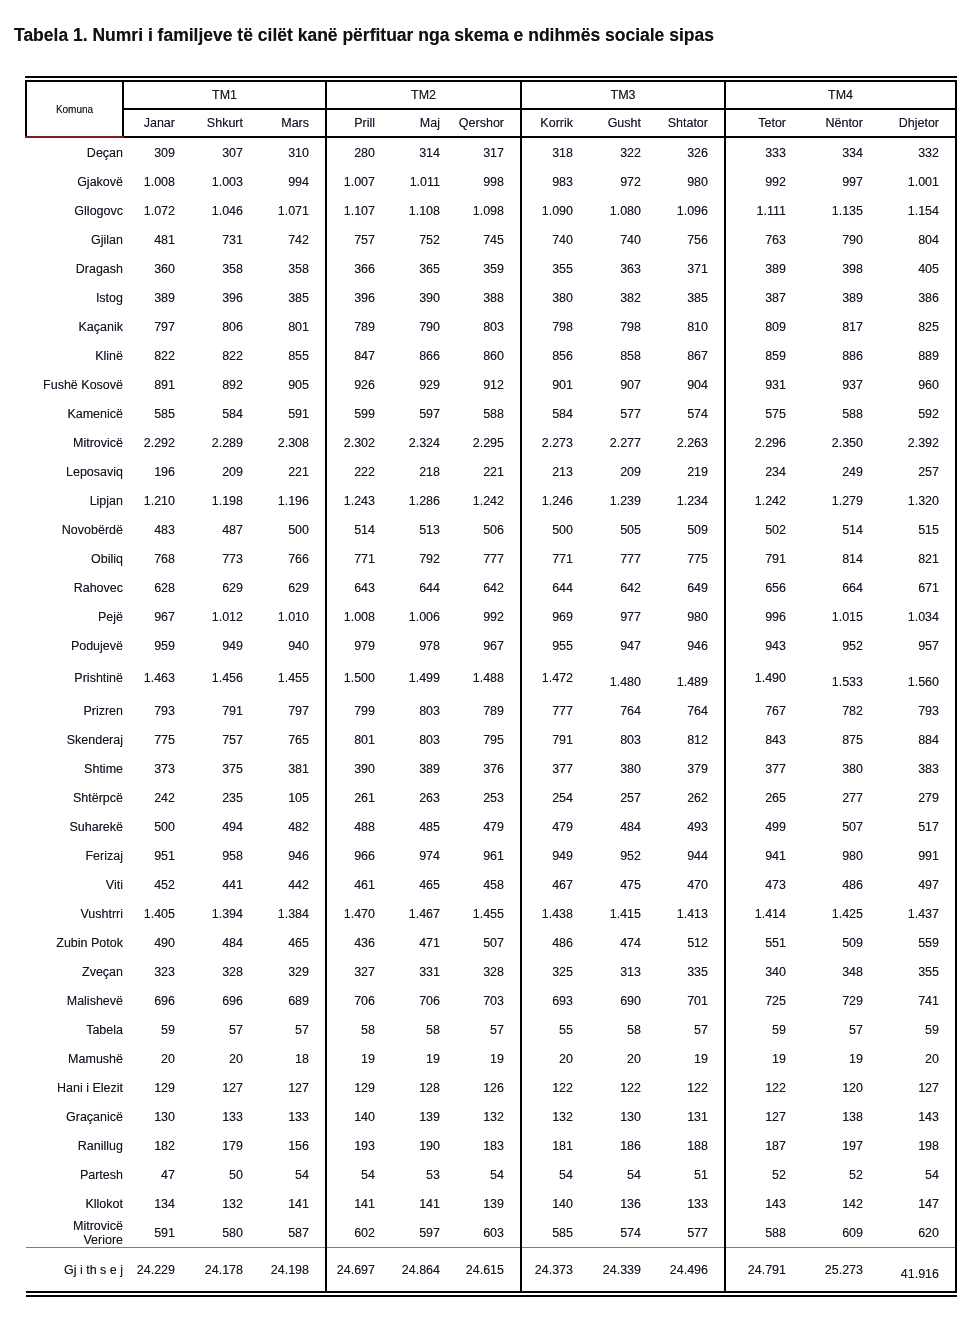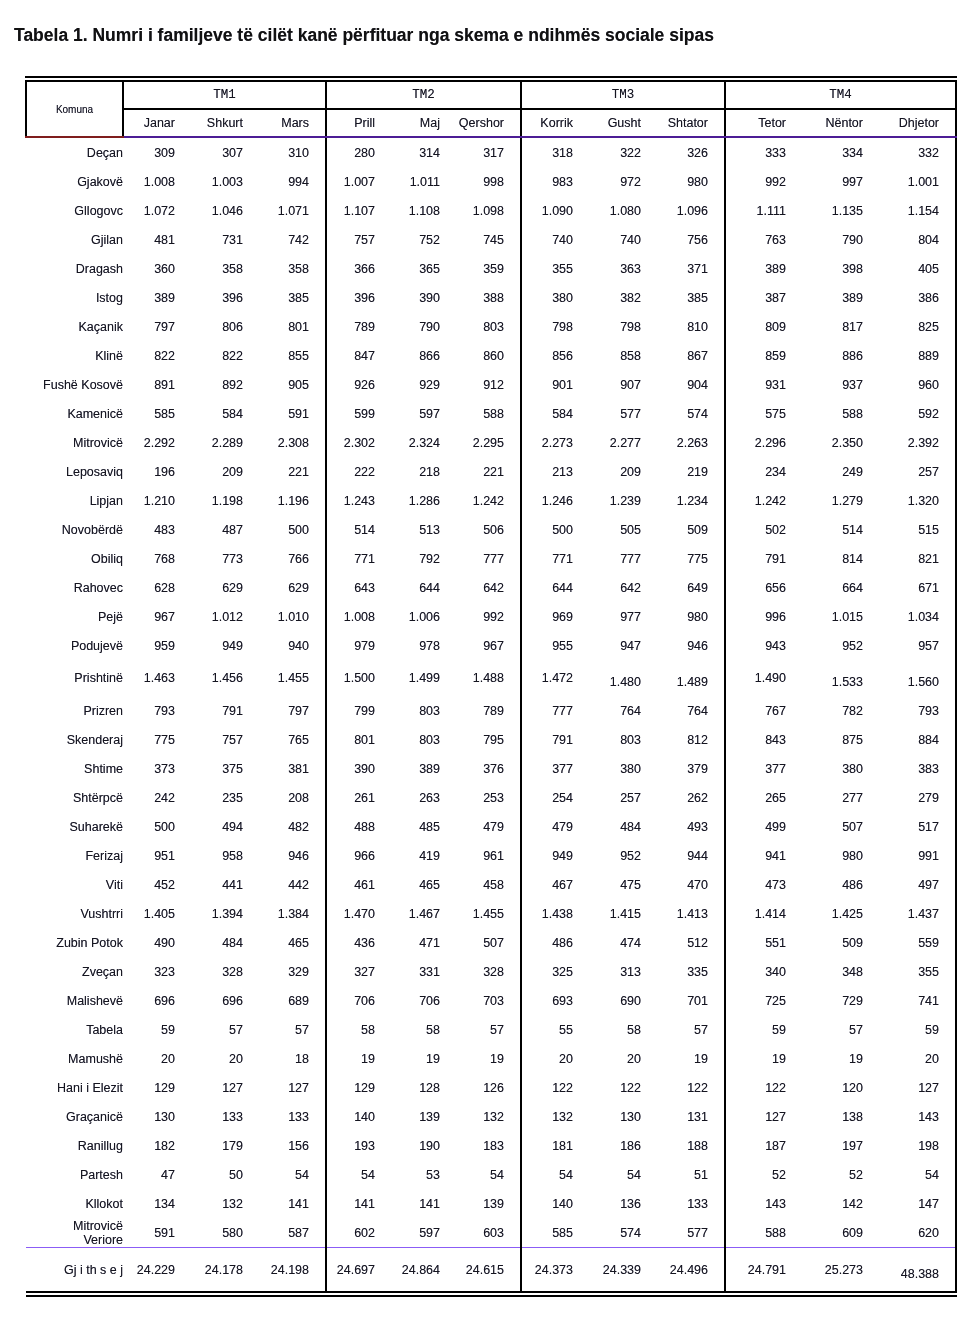--- a/index.html
+++ b/index.html
@@ -20,22 +20,22 @@
     margin:30px 0 0 25px;
     text-shadow:0 0 0.5px rgba(20,20,60,.5);
   }
   th,td{padding:0;font-weight:normal;font-size:12.5px;color:#151520;}
   
   thead tr.q-row th, thead tr.q-row td, th.corner{border-top:6px double #000;}
   th.corner{
     border-right:2px solid #000;border-left:2px solid #000;border-bottom:2px solid #7f1d1d;
     text-align:center;vertical-align:middle;font-size:10px;
   }
-  tr.q-row th.q{border-bottom:2px solid #000;height:26px;vertical-align:middle;font-family:Liberation Mono, monospace;}
-  tr.m-row th{border-bottom:2px solid #4c1d95;height:26px;vertical-align:middle;margin-left:12px;}
+  tr.q-row th.q{border-bottom:2px solid #000;height:26px;vertical-align:middle;}
+  tr.m-row th{border-bottom:2px solid #000000;height:26px;vertical-align:middle;margin-left:12px;}
   .num{text-align:right;padding-right:16px;}
   .gs{border-left:2px solid #000;}
   table.tbl{border-right:2px solid #000;}
   tbody td{height:29px;vertical-align:middle;}
   td.rowlabel{text-align:right;padding-left:6px;}
   
   tbody tr:nth-child(19) td:nth-child(9),
   tbody tr:nth-child(19) td:nth-child(10),
   tbody tr:nth-child(19) td:nth-child(12),
   tbody tr:nth-child(19) td:nth-child(13){padding-top:7px;}
@@ -420,21 +420,21 @@
           <td class="num">380</td>
           <td class="num">379</td>
           <td class="num gs">377</td>
           <td class="num">380</td>
           <td class="num">383</td>
         </tr>
         <tr>
           <td class="rowlabel">Shtërpcë</td>
           <td class="num">242</td>
           <td class="num">235</td>
-          <td class="num">208</td>
+          <td class="num">105</td>
           <td class="num gs">261</td>
           <td class="num">263</td>
           <td class="num">253</td>
           <td class="num gs">254</td>
           <td class="num">257</td>
           <td class="num">262</td>
           <td class="num gs">265</td>
           <td class="num">277</td>
           <td class="num">279</td>
         </tr>
@@ -452,21 +452,21 @@
           <td class="num gs">499</td>
           <td class="num">507</td>
           <td class="num">517</td>
         </tr>
         <tr>
           <td class="rowlabel">Ferizaj</td>
           <td class="num">951</td>
           <td class="num">958</td>
           <td class="num">946</td>
           <td class="num gs">966</td>
-          <td class="num">419</td>
+          <td class="num">974</td>
           <td class="num">961</td>
           <td class="num gs">949</td>
           <td class="num">952</td>
           <td class="num">944</td>
           <td class="num gs">941</td>
           <td class="num">980</td>
           <td class="num">991</td>
         </tr>
         <tr>
           <td class="rowlabel">Viti</td>
@@ -671,17 +671,17 @@
           <td class="num">24.178</td>
           <td class="num">24.198</td>
           <td class="num gs">24.697</td>
           <td class="num">24.864</td>
           <td class="num">24.615</td>
           <td class="num gs">24.373</td>
           <td class="num">24.339</td>
           <td class="num">24.496</td>
           <td class="num gs">24.791</td>
           <td class="num">25.273</td>
-          <td class="num">48.388</td>
+          <td class="num">41.916</td>
         </tr>
     </tfoot>
   </table>
 </div>
 
 </body></html>

